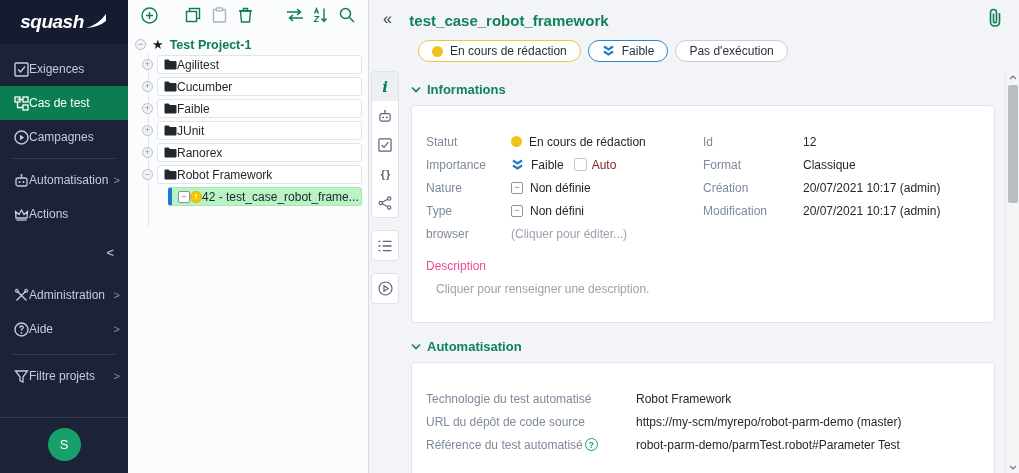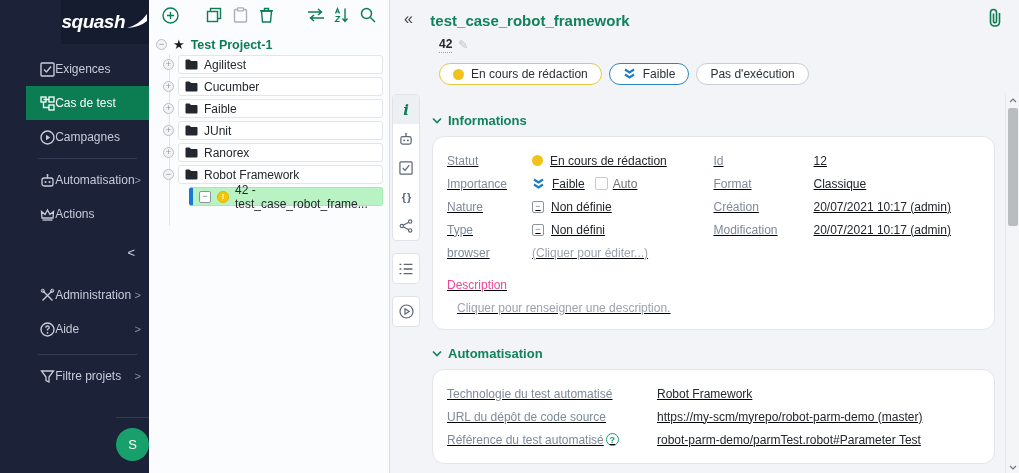--- a/index.html
+++ b/index.html
@@ -1,22 +1,22 @@
 <!DOCTYPE html>
 <html><head>
 <meta charset="utf-8">
 <style>
   * { margin:0; padding:0; box-sizing:border-box; }
   html,body { width:1019px; height:473px; overflow:hidden; background:#fff;
               font-family:"Liberation Sans", sans-serif; }
   #app { display:flex; width:1019px; height:473px; }
 
   
-  .sidebar { width:149px; background:#1c2237; color:#c7ccda; flex-shrink:0;
-             display:flex; flex-direction:column;align-items:flex-end; }
+  .sidebar { width:128px; background:#1c2237; color:#c7ccda; flex-shrink:0;
+             display:flex; flex-direction:column; }
   .logo { height:44px; background:#161c30; display:flex; align-items:center;
           justify-content:center; gap:2px; cursor:pointer; }
   .logo-text { color:#fff; font-weight:bold; font-style:italic; font-size:19px;
                letter-spacing:-0.5px; }
   .nav { margin-top:8px; }
   .nav-item { height:34px; display:flex; align-items:center; 
               padding:0 8px 0 14px; font-size:12px; cursor:pointer; }
   .nav-item .arrow { margin-left:auto; color:#8a91a6; font-size:11px; }
   .nav-item.active { background:#0c7d52; color:#fff; }
   .nav-item svg { flex-shrink:0; }
@@ -44,21 +44,21 @@
   .root-label { color:#0c7d52; font-weight:bold; font-size:12.5px; }
   .star { color:#1b1b1b; font-size:13px; line-height:1; }
   .expander { width:11px; height:11px; border:1px solid #b9bfc8; border-radius:50%;
               background:#f2f3f5; color:#8d939c; font-size:9px; line-height:9px;
               display:flex; align-items:center; justify-content:center;
               cursor:pointer; flex-shrink:0; }
   .tree-row { display:flex; align-items:center; margin:0 6px 3px 14px;
               position:relative; }
   .tree-row .expander { margin-right:4px; }
   .node-box { flex:1; height:19px; background:#fff; border:1px solid #e2e5ea;
-              border-radius:3px; display:flex; align-items:center; gap:6px;
+              border-radius:3px; display:flex; align-items:center; 
               padding-left:6px; font-size:12px; color:#23282e; cursor:pointer; }
   .tree-row.selected { margin-left:40px; }
   .tree-row.selected .node-box { background:#b9f3c4; border-color:#a5e8b3;
               border-left:4px solid #1a79d4; }
   .warn-circle { width:12px; height:12px; border-radius:50%; background:#f6c700;
                  border:1px solid #e3b400; color:#fff; font-size:8px; font-weight:bold;
                  display:flex; align-items:center; justify-content:center; flex-shrink:0; }
   .sq-minus { width:12px; height:12px; border:1px solid #8a93a0; border-radius:2px;
               background:#fff; color:#6d7684; font-size:9px; line-height:9px;
               display:flex; align-items:center; justify-content:center; flex-shrink:0; }
@@ -88,35 +88,35 @@
               gap:12px; flex-shrink:0; }
   .tabcard { background:#fff; border:1px solid #dfe3e8; border-radius:4px;
              display:flex; flex-direction:column; overflow:hidden; }
   .tab { width:26px; height:29px; display:flex; align-items:center;
          justify-content:center; cursor:pointer; color:#5a6575; }
   .tab.active { background:#ecf0f3; }
   .tab-i { font-family:"DejaVu Serif", serif; font-style:italic; font-weight:bold;
            font-size:15px; color:#0c7d52; }
   .tab-braces { font-size:11px; font-weight:bold; letter-spacing:-1px; }
 
-  .content { flex:1; margin:16px 10px 0 12px; min-width:0; }
+  .content { flex:1; margin:8px 10px 0 12px; min-width:0; }
   .section-head { display:flex; align-items:center; gap:6px; color:#12825a;
                   font-size:13px; font-weight:bold; margin:3px 0 8px 0; cursor:pointer; }
-  .card { background:#fff; border:1px solid #e2e5ea; border-radius:12px;
-          padding:12px 14px;text-decoration:underline; }
+  .card { background:#fff; border:1px solid #e2e5ea; border-radius:4px;
+          padding:24px 14px; }
   .info-cols { display:flex; }
   .col { flex:1; }
   .frow { display:flex; align-items:center; height:23px; font-size:12px; }
   .flabel { width:85px; color:#7e8a9a; flex-shrink:0; }
   .flabel.wide { width:100px; }
   .fvalue { color:#23282e; display:flex; align-items:center; gap:7px; }
   .fvalue.muted { color:#9aa3ae; }
   .checkbox { width:13px; height:13px; border:1px solid #c3c9d1; border-radius:2px;
               background:#fff; margin-left:10px; cursor:pointer; }
-  .cb-label { color:#737373; margin-left:5px; }
+  .cb-label { color:#7f1d1d; margin-left:5px; }
   .desc-block { margin-top:14px; }
   .desc-label { font-size:12px; color:#ec4899; }
   .desc-placeholder { margin:9px 0 2px 10px; font-size:12px; color:#9aa3ae;
                       cursor:pointer; }
   .auto-row { display:flex; align-items:center; height:23px; font-size:12px;gap:28px; }
   .auto-label { width:182px; color:#7e8a9a; flex-shrink:0; display:flex;
                 align-items:center; }
   .help-circle { width:13px; height:13px; border:1px solid #17a06b; border-radius:50%;
                  color:#17a06b; font-size:9px; font-weight:bold; display:inline-flex;
                  align-items:center; justify-content:center; margin-left:2px;
@@ -343,24 +343,20 @@
 
   <main class="main">
     <div class="main-header">
       <span class="back-chevron">«</span>
       <h1 class="page-title">test_case_robot_framework</h1>
       <span class="paperclip">
         <svg width="16" height="20" viewBox="0 0 16 20">
             <path d="M12.5 5 L12.5 14 Q12.5 18 8 18 Q3.5 18 3.5 14 L3.5 4.5 Q3.5 1.5 6.5 1.5 Q9.5 1.5 9.5 4.5 L9.5 13 Q9.5 14.8 8 14.8 Q6.5 14.8 6.5 13 L6.5 5.5" fill="none" stroke="#0c7d52" stroke-width="1.6"></path>
           </svg>
       </span>
-      <div class="ref-row">
-        <span class="ref">42</span>
-        <span class="edit-pencil">✎</span>
-      </div>
       <div class="badges">
         <div class="pill redaction">
           <span class="dot-yellow"></span>
           <span>En cours de rédaction</span>
         </div>
         <div class="pill faible">
           <svg width="13" height="12" viewBox="0 0 13 12">
               <path d="M2 1.5 L6.5 4.5 L11 1.5" fill="none" stroke="#1e7ec8" stroke-width="2.2"></path>
               <path d="M2 6.5 L6.5 9.5 L11 6.5" fill="none" stroke="#1e7ec8" stroke-width="2.2"></path>
             </svg>

